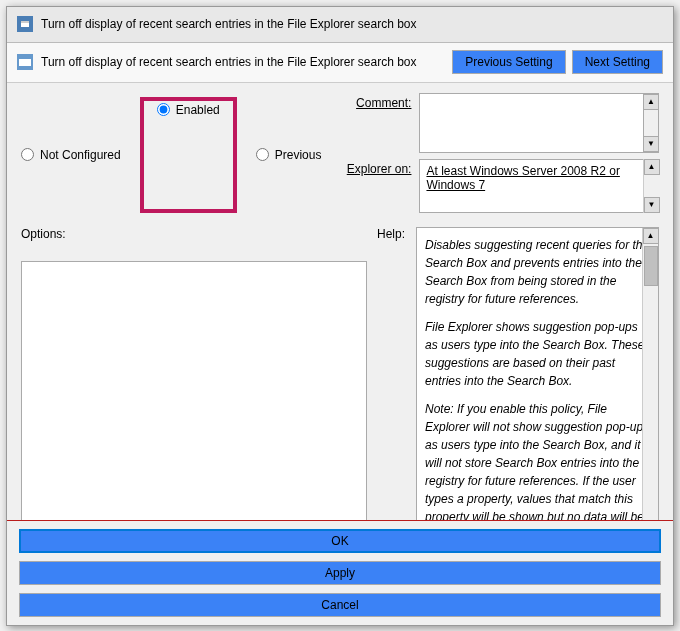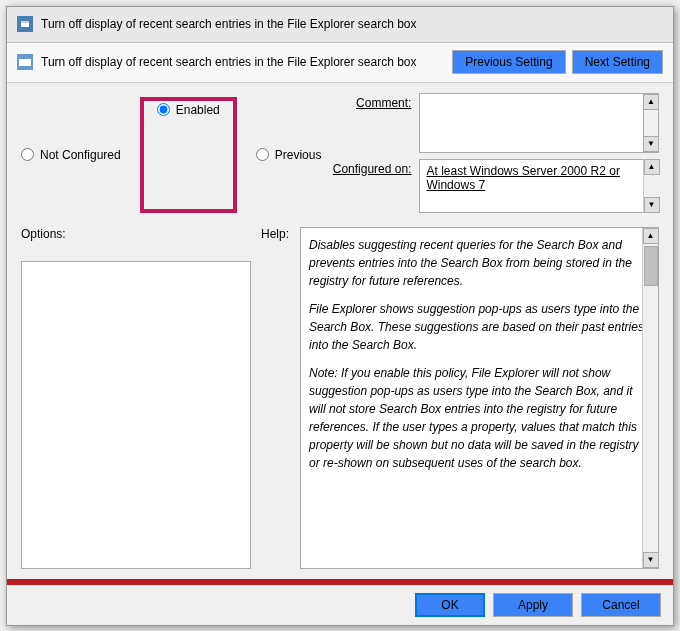--- a/index.html
+++ b/index.html
@@ -147,21 +147,21 @@
       padding-top: 3px;
       text-align: right;
     }
     .bottom-section {
       display: flex;
       gap: 10px;
       flex: 1;
       margin-top: 6px;
     }
     .options-panel {
-      width: 230px;
+      width: 346px;
       display: flex;
       flex-direction: column;
       gap: 16px;
     }
     .panel-label {
       font-size: 12px;
       margin-bottom: 4px;
     }
     .options-box {
       flex: 1;
@@ -224,22 +224,23 @@
       margin: 2px auto;
     }
     .scrollbar-space {
       flex: 1;
     }
     .footer {
       display: flex;
       justify-content: flex-end;
       gap: 8px;
       padding: 8px 12px;
-      border-top: 6px solid #b91c1c;
-      background: #f0f0f0;
+      border-top: 1px solid #b91c1c;
+      background: #f0f0f0;
+      flex-direction: column;
     }
     .field-with-scroll {
       flex: 1;
       position: relative;
       height: 60px;
     }
     .field-with-scroll textarea {
       width: 100%;
       height: 100%;
       border: 1px solid #aaa;
@@ -351,23 +352,23 @@
             <textarea style=""></textarea>
             <div class="field-scroll-track">
               <div class="scrollbar-arrow">▲</div>
               <div style="flex:1"></div>
               <div class="scrollbar-arrow">▼</div>
             </div>
           </div>
         </div>
 
         <div class="field-row">
-          <span class="field-label">Configured on:</span>
+          <span class="field-label">Explorer on:</span>
           <div class="supported-with-scroll">
-            <div class="inner">At least Windows Server 2000 R2 or Windows 7</div>
+            <div class="inner">At least Windows Server 2008 R2 or Windows 7</div>
             <div class="supported-scroll-track">
               <div class="scrollbar-arrow">▲</div>
               <div style="flex:1"></div>
               <div class="scrollbar-arrow">▼</div>
             </div>
           </div>
         </div>
       </div>
     </div>
 

